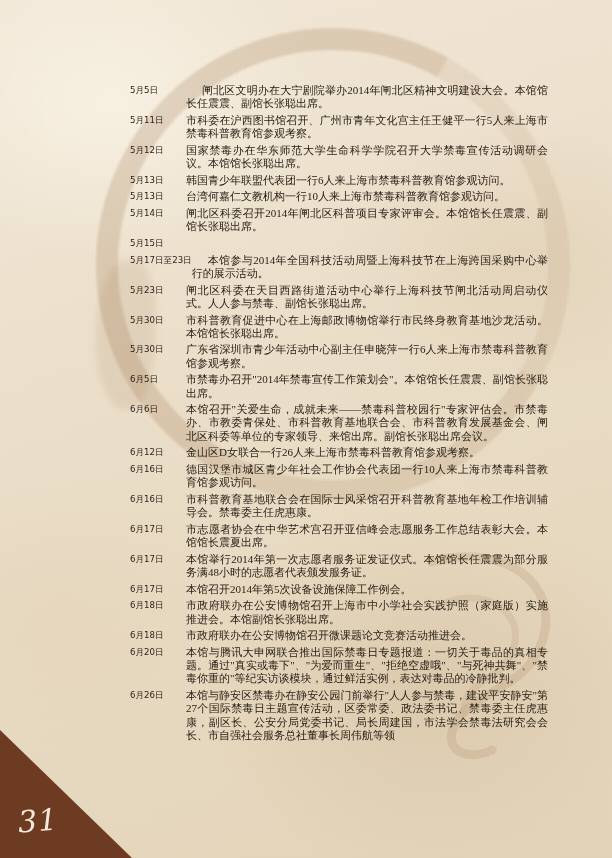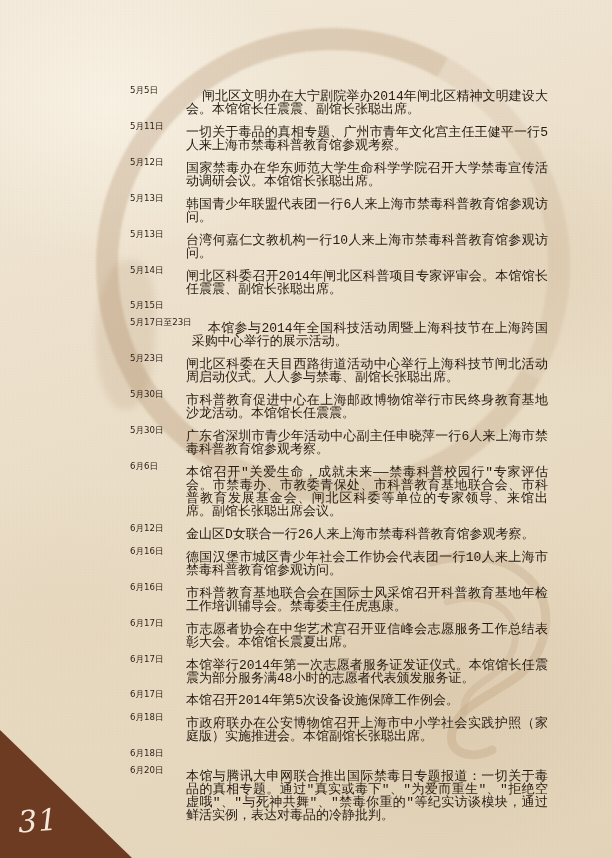--- a/index.html
+++ b/index.html
@@ -118,27 +118,26 @@
   .entry .date {
     flex: 0 0 56px;
     font-size: 8.6px;
     line-height: 13.2px;
     color: #2b2118;
     white-space: nowrap;
     font-family: "DejaVu Sans", sans-serif;
   }
   .entry .body {
     flex: 1 1 auto;
-    font-size: 13px;
+    font-size: 11px;
     line-height: 13.2px;
     color: #241b12;
     text-align: justify;
     text-justify: inter-ideograph;
-    font-family: Liberation Mono, monospace;
-    margin-top: 6px;
+    font-family: Liberation Serif, serif;
   }
   .entry.indent .body { text-indent: 16px; }
 </style>
 </head>
 <body>
 
 <div class="paper-tex"></div>
 <div class="paper-noise"></div>
 <div class="ink-ring"></div>
 
@@ -148,21 +147,21 @@
 </svg>
 
 <div class="content">
   <div class="entries">
       <div class="entry indent">
         <div class="date">5月5日</div>
         <div class="body">闸北区文明办在大宁剧院举办2014年闸北区精神文明建设大会。本馆馆长任震震、副馆长张聪出席。</div>
       </div>
       <div class="entry">
         <div class="date">5月11日</div>
-        <div class="body">一切关于毒品的真相专题、广州市青年文化宫主任王健平一行5人来上海市禁毒科普教育馆参观考察。</div>
+        <div class="body">市科委在沪西图书馆召开、广州市青年文化宫主任王健平一行5人来上海市禁毒科普教育馆参观考察。</div>
       </div>
       <div class="entry">
         <div class="date">5月12日</div>
         <div class="body">国家禁毒办在华东师范大学生命科学学院召开大学禁毒宣传活动调研会议。本馆馆长张聪出席。</div>
       </div>
       <div class="entry">
         <div class="date">5月13日</div>
         <div class="body">韩国青少年联盟代表团一行6人来上海市禁毒科普教育馆参观访问。</div>
       </div>
       <div class="entry">
@@ -179,27 +178,31 @@
       <div class="entry indent">
         <div class="date">5月17日至23日</div>
         <div class="body">本馆参与2014年全国科技活动周暨上海科技节在上海跨国采购中心举行的展示活动。</div>
       </div>
       <div class="entry">
         <div class="date">5月23日</div>
         <div class="body">闸北区科委在天目西路街道活动中心举行上海科技节闸北活动周启动仪式。人人参与禁毒、副馆长张聪出席。</div>
       </div>
       <div class="entry">
         <div class="date">5月30日</div>
-        <div class="body">市科普教育促进中心在上海邮政博物馆举行市民终身教育基地沙龙活动。本馆馆长任震震。</div>
+        <div class="body">市科普教育促进中心在上海邮政博物馆举行市民终身教育基地沙龙活动。本馆馆长张聪出席。</div>
       </div>
       <div class="entry">
         <div class="date">5月30日</div>
         <div class="body">广东省深圳市青少年活动中心副主任申晓萍一行6人来上海市禁毒科普教育馆参观考察。</div>
       </div>
       <div class="entry">
+        <div class="date">6月5日</div>
+        <div class="body">市禁毒办召开"2014年禁毒宣传工作策划会"。本馆馆长任震震、副馆长张聪出席。</div>
+      </div>
+      <div class="entry">
         <div class="date">6月6日</div>
         <div class="body">本馆召开"关爱生命，成就未来——禁毒科普校园行"专家评估会。市禁毒办、市教委青保处、市科普教育基地联合会、市科普教育发展基金会、闸北区科委等单位的专家领导、来馆出席。副馆长张聪出席会议。</div>
       </div>
       <div class="entry">
         <div class="date">6月12日</div>
         <div class="body">金山区D女联合一行26人来上海市禁毒科普教育馆参观考察。</div>
       </div>
       <div class="entry">
         <div class="date">6月16日</div>
         <div class="body">德国汉堡市城区青少年社会工作协会代表团一行10人来上海市禁毒科普教育馆参观访问。</div>
@@ -219,22 +222,27 @@
       <div class="entry">
         <div class="date">6月17日</div>
         <div class="body">本馆召开2014年第5次设备设施保障工作例会。</div>
       </div>
       <div class="entry">
         <div class="date">6月18日</div>
         <div class="body">市政府联办在公安博物馆召开上海市中小学社会实践护照（家庭版）实施推进会。本馆副馆长张聪出席。</div>
       </div>
       <div class="entry">
         <div class="date">6月18日</div>
+        <div class="body">市政府联办在公安博物馆召开微课题论文竞赛活动推进会。</div>
       </div>
       <div class="entry">
         <div class="date">6月20日</div>
         <div class="body">本馆与腾讯大申网联合推出国际禁毒日专题报道：一切关于毒品的真相专题。通过"真实或毒下"、"为爱而重生"、"拒绝空虚哦"、"与死神共舞"、"禁毒你重的"等纪实访谈模块，通过鲜活实例，表达对毒品的冷静批判。</div>
       </div>
+      <div class="entry">
+        <div class="date">6月26日</div>
+        <div class="body">本馆与静安区禁毒办在静安公园门前举行"人人参与禁毒，建设平安静安"第27个国际禁毒日主题宣传活动，区委常委、政法委书记、禁毒委主任虎惠康，副区长、公安分局党委书记、局长周建国，市法学会禁毒法研究会会长、市自强社会服务总社董事长周伟航等领</div>
+      </div>
     </div>
 </div>
 
 <div class="corner-tri"></div>
 <div class="page-num">31</div>
 
 </body></html>

